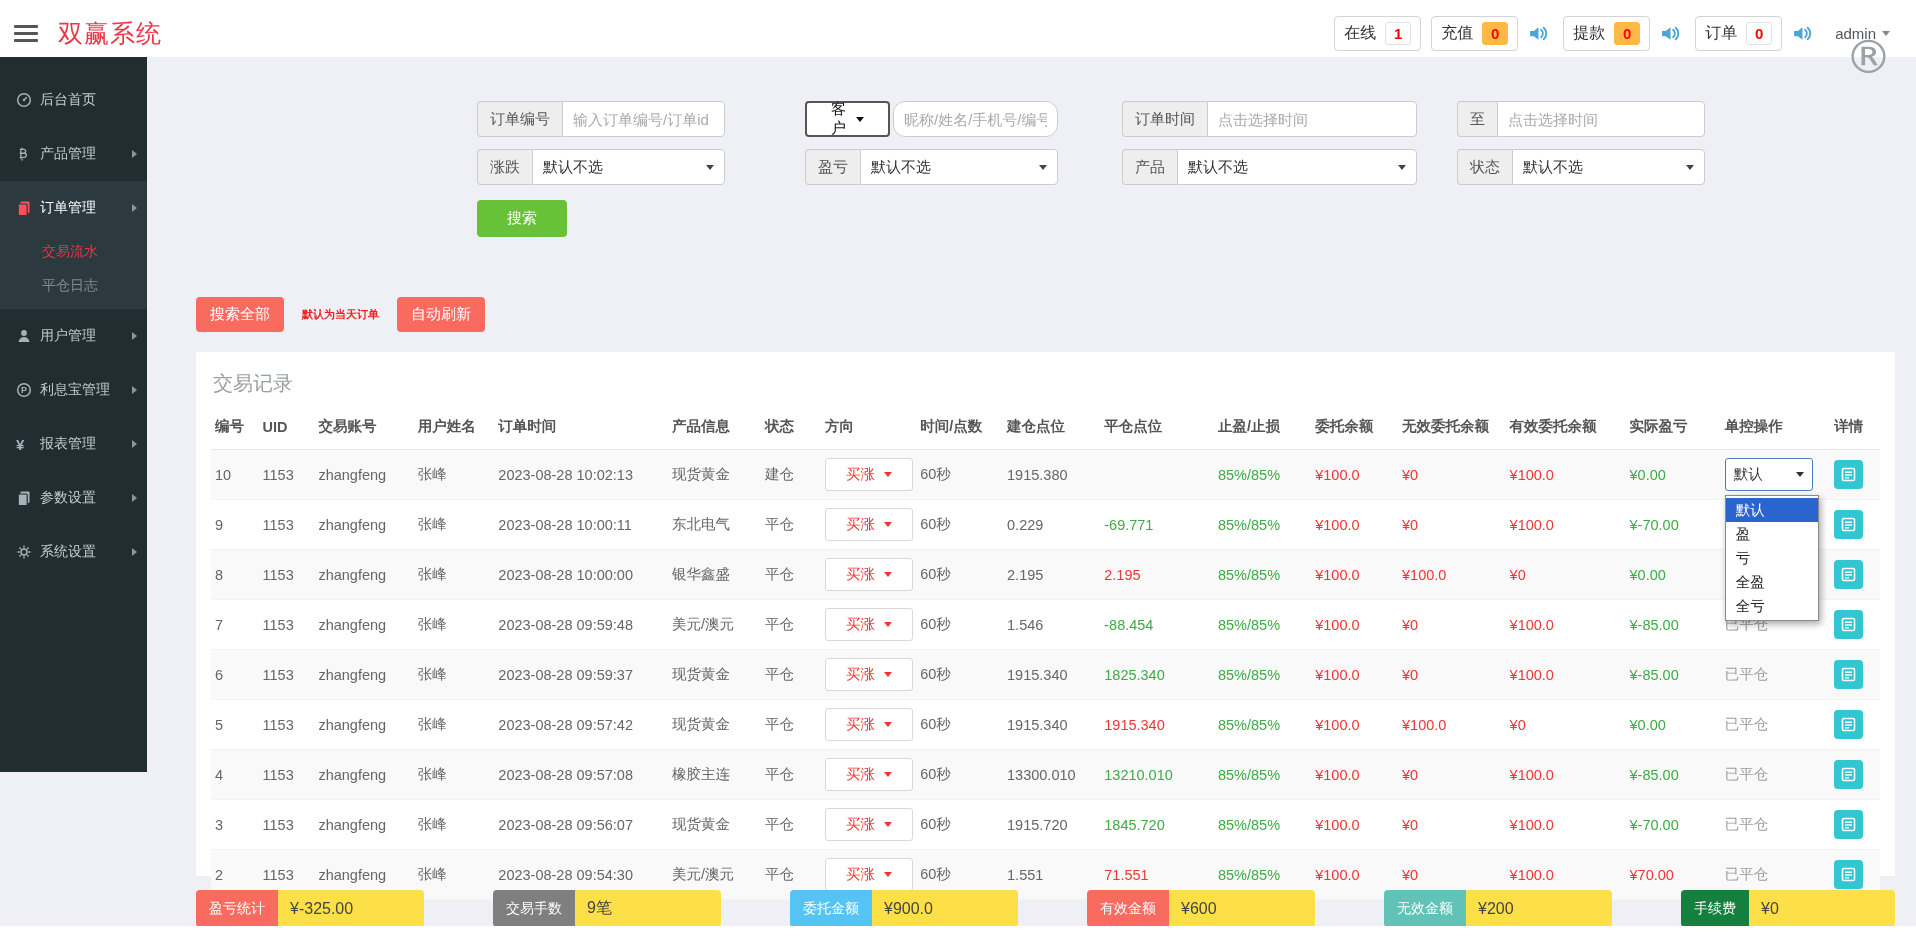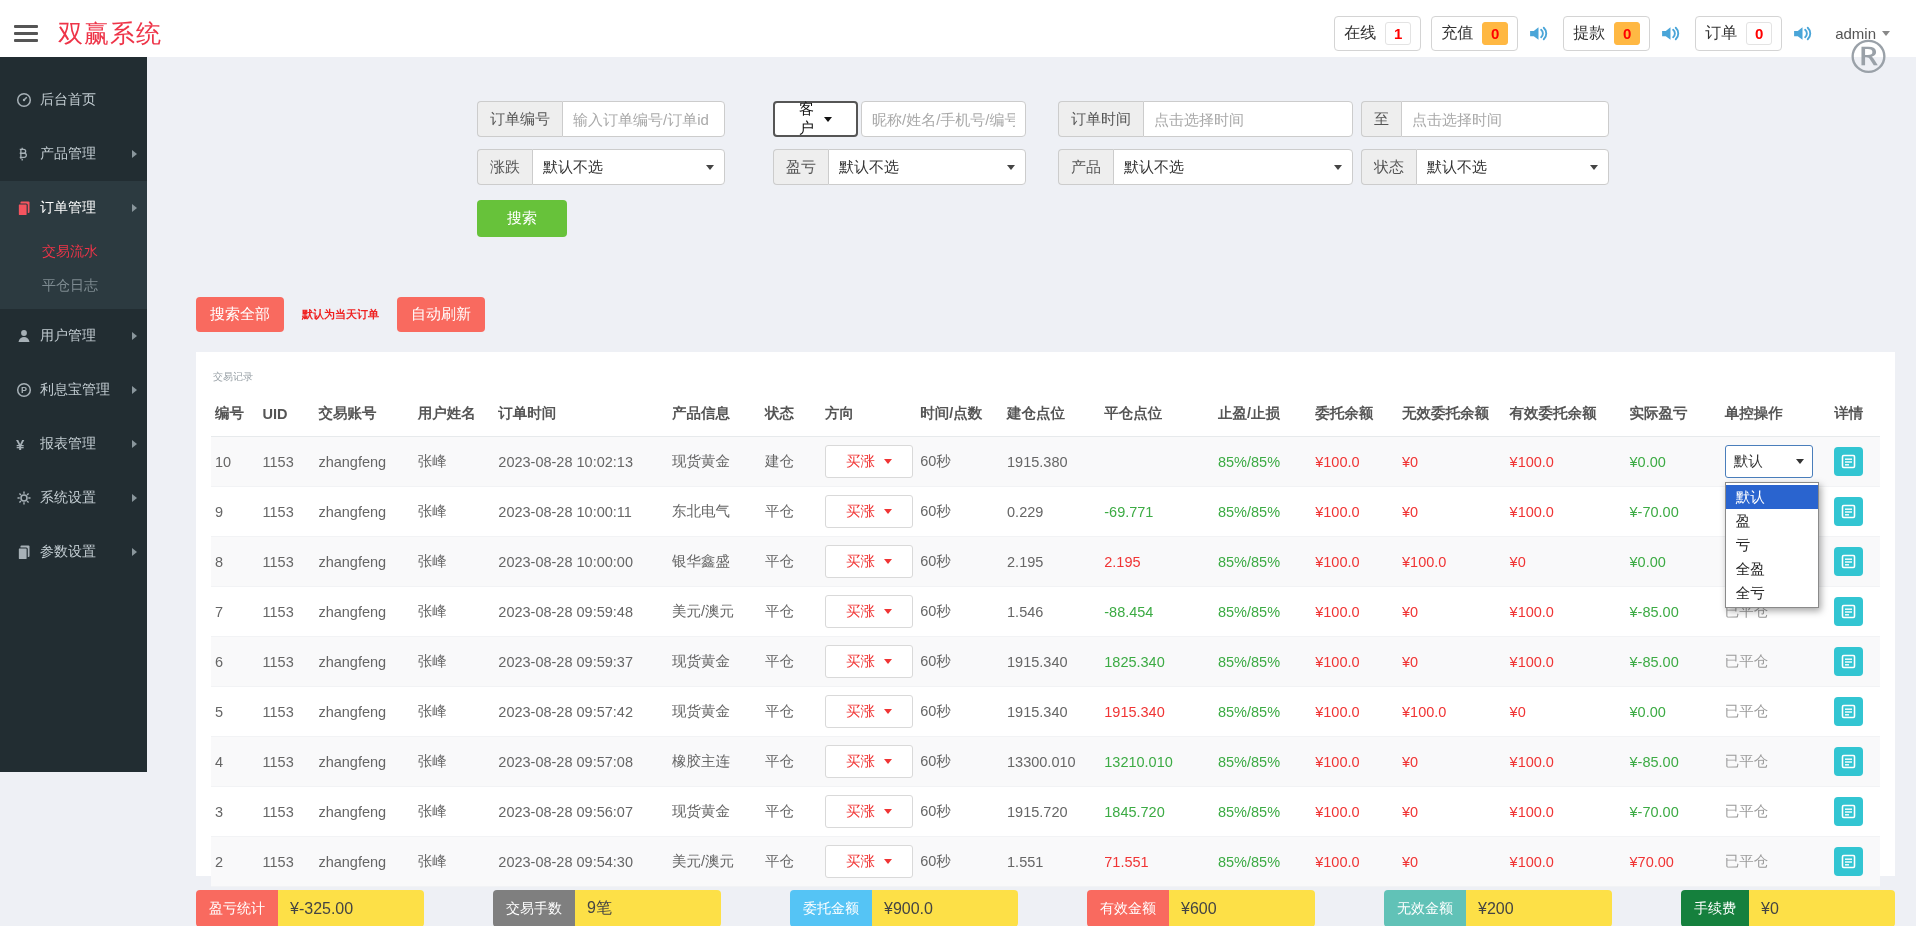--- a/index.html
+++ b/index.html
@@ -27,39 +27,39 @@
   .arrow-r { margin-left:auto; width:0; height:0; border-top:4px solid transparent; border-bottom:4px solid transparent; border-left:5px solid #8a969c; }
   .s-group { background:#2c3a40; padding-bottom:6px; }
   .s-group .s-item { color:#fff; }
   .s-sub { height:34px; display:flex; align-items:center; padding-left:42px; font-size:14px; cursor:pointer; }
   .s-sub.on { color:var(--logo-red); }
   .s-sub.off { color:#7e8b91; }
   .yen-ic { color:#a7b1b7; font-weight:bold; font-size:15px; }
 
   
   .filters { position:absolute; top:57px; left:147px; right:0; padding:44px 21px 0 330px; }
-  .f-row { display:flex; margin-bottom:12px; }
+  .f-row { display:flex; margin-bottom:12px;gap:32px; }
   .f-group { display:flex; height:36px; }
   .f-label { background:#eee; border:1px solid #ccc; border-right:none; border-radius:4px 0 0 4px; display:flex; align-items:center; padding:0 12px; font-size:15px; color:#555; white-space:nowrap; }
   .f-input { border:1px solid #ccc; border-radius:0 4px 4px 0; padding:0 10px; font-size:15px; color:#333; width:100%; outline:none; font-family:inherit; background:#fff; }
   .f-input::placeholder { color:#a9a9a9; }
   .f-select { border:1px solid #ccc; border-radius:0 4px 4px 0; background:#fff; display:flex; align-items:center; justify-content:space-between; padding:0 10px; font-size:15px; color:#333; cursor:pointer; width:100%; }
   .f-select .car { border-top-color:#444; }
   .cust-sel { border:2px solid #555; border-radius:4px; background:#fff; display:flex; align-items:center; gap:10px; padding:0 24px; font-size:15px; color:#111; cursor:pointer; margin-right:3px; }
   .cust-sel .car { border-top-color:#111; }
   .btn-search { margin-top:3px; background:var(--green); color:#fff; border:none; border-radius:4px; font-size:15px; padding:9px 30px; cursor:pointer; font-family:inherit; }
 
   
   .actions { position:absolute; top:297px; left:196px; display:flex; align-items:center; gap:18px; }
   .btn-salmon { background:var(--salmon); color:#fff; border:none; border-radius:4px; font-size:15px; padding:8px 14px; cursor:pointer; font-family:inherit; }
   .note-red { color:#ef2222; font-weight:bold; font-size:11px; }
 
   
   .card { position:absolute; top:352px; left:196px; width:1699px; height:524px; background:#fff; padding:14px 15px 0; }
-  .card-title { color:#98a0a6; font-size:10px; margin:4px 0 14px 2px; }
+  .card-title { color:#98a0a6; font-size:20px; margin:4px 0 14px 2px; }
   table { width:100%; border-collapse:collapse; table-layout:fixed; }
   th { text-align:left; font-size:14.5px; color:#555; font-weight:bold; padding:6px 4px 13px; border-bottom:1px solid #e7eaec; white-space:nowrap; }
   td { font-size:14.5px; color:#666; height:50px; padding:0 4px; white-space:nowrap; overflow:hidden; border-bottom:1px solid #f2f3f5; }
   tr.stripe td { background:#f9f9fa; }
   .c-green { color:var(--val-green); }
   .c-red { color:var(--val-red); }
   .muted { color:#9b9b9b; }
   .cw1{width:46px}.cw2{width:54px}.cw3{width:96px}.cw4{width:78px}.cw5{width:168px}.cw6{width:90px}.cw7{width:58px}.cw8{width:92px}.cw9{width:84px}.cw10{width:94px}.cw11{width:110px}.cw12{width:94px}.cw13{width:84px}.cw14{width:104px}.cw15{width:116px}.cw16{width:92px}.cw17{width:106px}.cw18{width:48px}
   .sel-dir { width:88px; height:33px; border:1px solid #d9d9d9; border-radius:3px; background:#fff; display:inline-flex; align-items:center; justify-content:center; gap:9px; color:var(--val-red); cursor:pointer; }
   .sel-dir .car { border-top-color:var(--val-red); }
@@ -188,52 +188,52 @@
     <span>利息宝管理</span>
     <i class="arrow-r"></i>
   </div>
   <div class="s-item">
     <span class="ic yen-ic">¥</span>
     <span>报表管理</span>
     <i class="arrow-r"></i>
   </div>
   <div class="s-item">
     <span class="ic">
+        <svg width="16" height="17" viewBox="0 0 16 17">
+          <rect x="4.5" y="1.5" width="9" height="11.5" rx="1" fill="#a7b1b7"></rect>
+          <rect x="2.2" y="4" width="9" height="11.5" rx="1" fill="#a7b1b7" stroke="#222d32" stroke-width="1.2"></rect>
+        </svg>
+      </span>
+    <span>参数设置</span>
+    <i class="arrow-r"></i>
+  </div>
+  <div class="s-item">
+    <span class="ic">
         <svg width="16" height="16" viewBox="0 0 16 16">
           <circle cx="8" cy="8" r="3" fill="none" stroke="#a7b1b7" stroke-width="1.5"></circle>
           <path d="M8 1.5v2.2M8 12.3v2.2M1.5 8h2.2M12.3 8h2.2M3.4 3.4l1.6 1.6M11 11l1.6 1.6M12.6 3.4L11 5M5 11l-1.6 1.6" stroke="#a7b1b7" stroke-width="1.4"></path>
         </svg>
       </span>
     <span>系统设置</span>
-    <i class="arrow-r"></i>
-  </div>
-  <div class="s-item">
-    <span class="ic">
-        <svg width="16" height="17" viewBox="0 0 16 17">
-          <rect x="4.5" y="1.5" width="9" height="11.5" rx="1" fill="#a7b1b7"></rect>
-          <rect x="2.2" y="4" width="9" height="11.5" rx="1" fill="#a7b1b7" stroke="#222d32" stroke-width="1.2"></rect>
-        </svg>
-      </span>
-    <span>参数设置</span>
     <i class="arrow-r"></i>
   </div>
 </div>
 
 <div class="filters">
   <div class="f-row">
     <div class="f-group" style="width:248px;margin-right:48px">
       <span class="f-label">订单编号</span>
       <input class="f-input" placeholder="输入订单编号/订单id" style="">
     </div>
     <div class="f-group" style="width:253px;margin-right:32px">
       <span class="cust-sel">
         <span>客户</span>
         <i class="car"></i>
       </span>
-      <input class="f-input" style="border-radius: 4px;" placeholder="昵称/姓名/手机号/编号">
+      <input class="f-input" style="border-radius: 12px;" placeholder="昵称/姓名/手机号/编号">
     </div>
     <div class="f-group" style="width:295px;margin-right:8px">
       <span class="f-label">订单时间</span>
       <input class="f-input" placeholder="点击选择时间" style="">
     </div>
     <div class="f-group" style="width:248px">
       <span class="f-label">至</span>
       <input class="f-input" placeholder="点击选择时间" style="">
     </div>
   </div>

